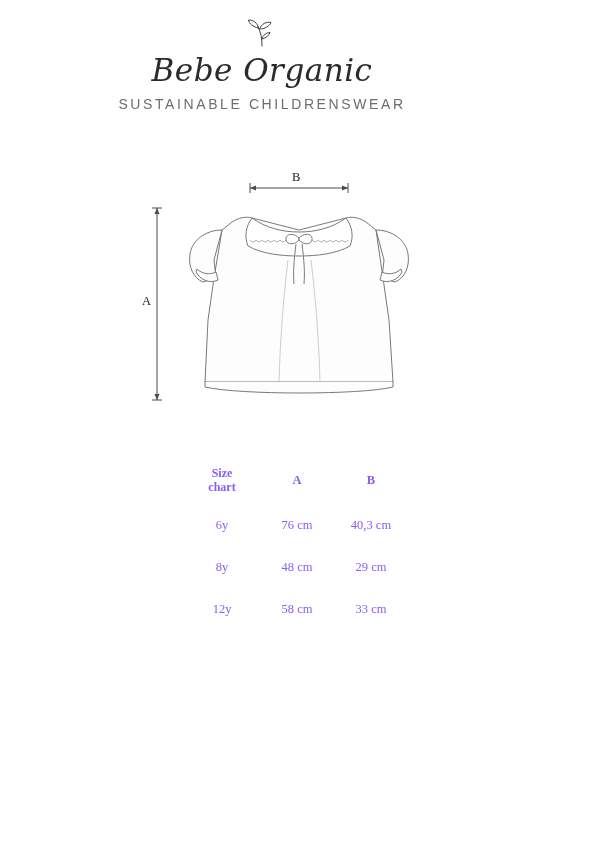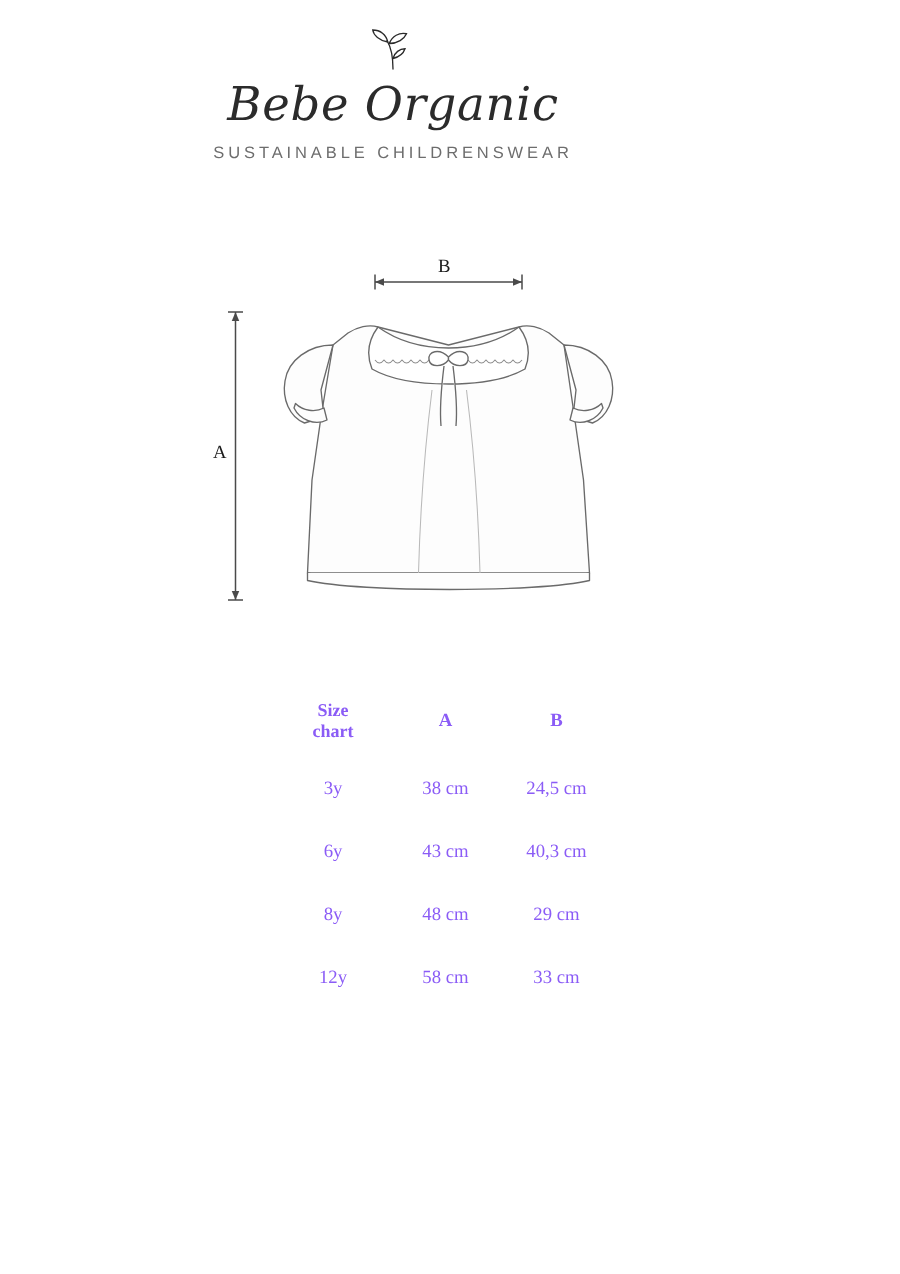--- a/index.html
+++ b/index.html
@@ -35,21 +35,21 @@
     font-style: italic;
     font-size: 31px;
     letter-spacing: 0.5px;
     color: #2b2b2b;
     line-height: 1.05;
     margin: 0;
     font-weight: 400;
   }
   .brand-tagline {
     font-family: "Liberation Sans", sans-serif;
-    font-size: 11px;
+    font-size: 14px;
     letter-spacing: 2.6px;
     color: #6d6d6d;
     margin-top: 9px;
   }
 
   
   .illustration {
     position: absolute;
     top: 160px;
     left: 0;
@@ -228,27 +228,22 @@
         <th class="col-head hline-top vline-left vline-right hline-bottom">
           <div class="hdr-size">Size</div>
           <div class="hdr-size">chart</div>
         </th>
         <th class="col-size hline-top hline-bottom">A</th>
         <th class="col-size hline-top vline-right hline-bottom">B</th>
       </tr>
     </thead>
     <tbody>
       <tr>
-        <td class="vline-left vline-right">3y</td>
-        <td>38 cm</td>
-        <td class="vline-right">24,5 cm</td>
-      </tr>
-      <tr>
         <td class="vline-left vline-right">6y</td>
-        <td>43 cm</td>
+        <td>76 cm</td>
         <td class="vline-right">40,3 cm</td>
       </tr>
       <tr>
         <td class="vline-left vline-right">8y</td>
         <td>48 cm</td>
         <td class="vline-right">29 cm</td>
       </tr>
       <tr>
         <td class="vline-left vline-right hline-bottom">12y</td>
         <td class="hline-bottom">58 cm</td>

